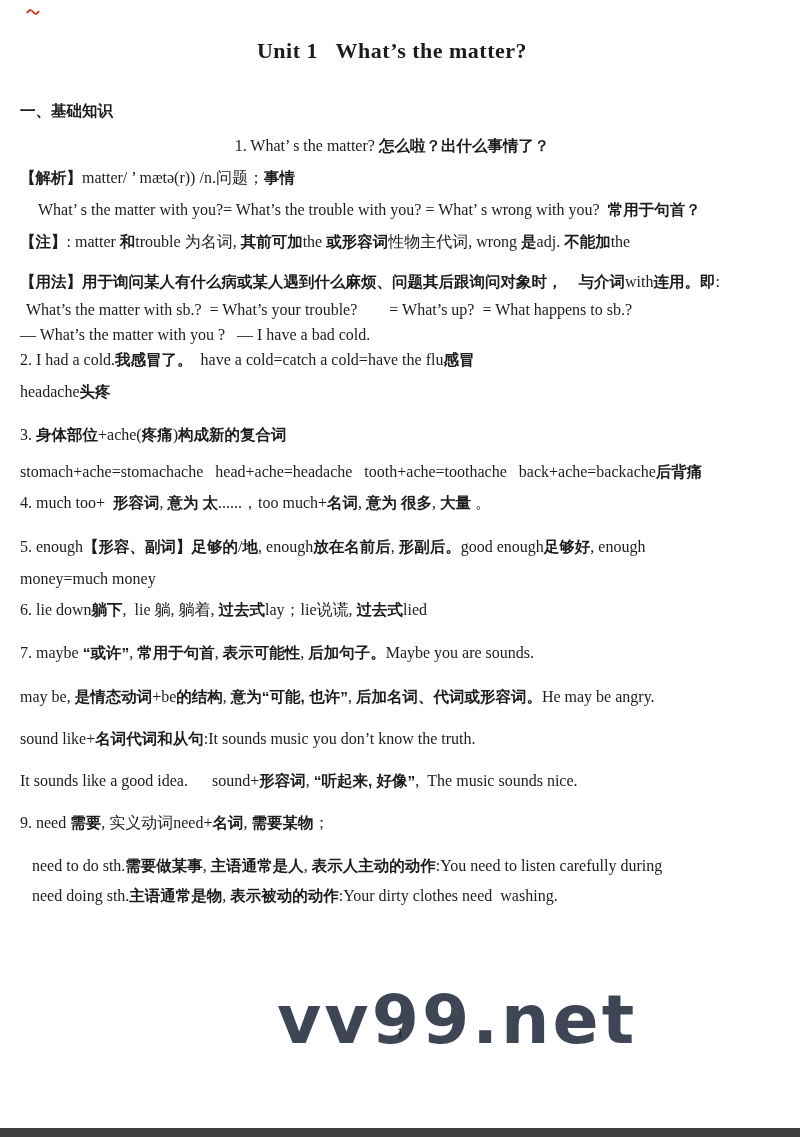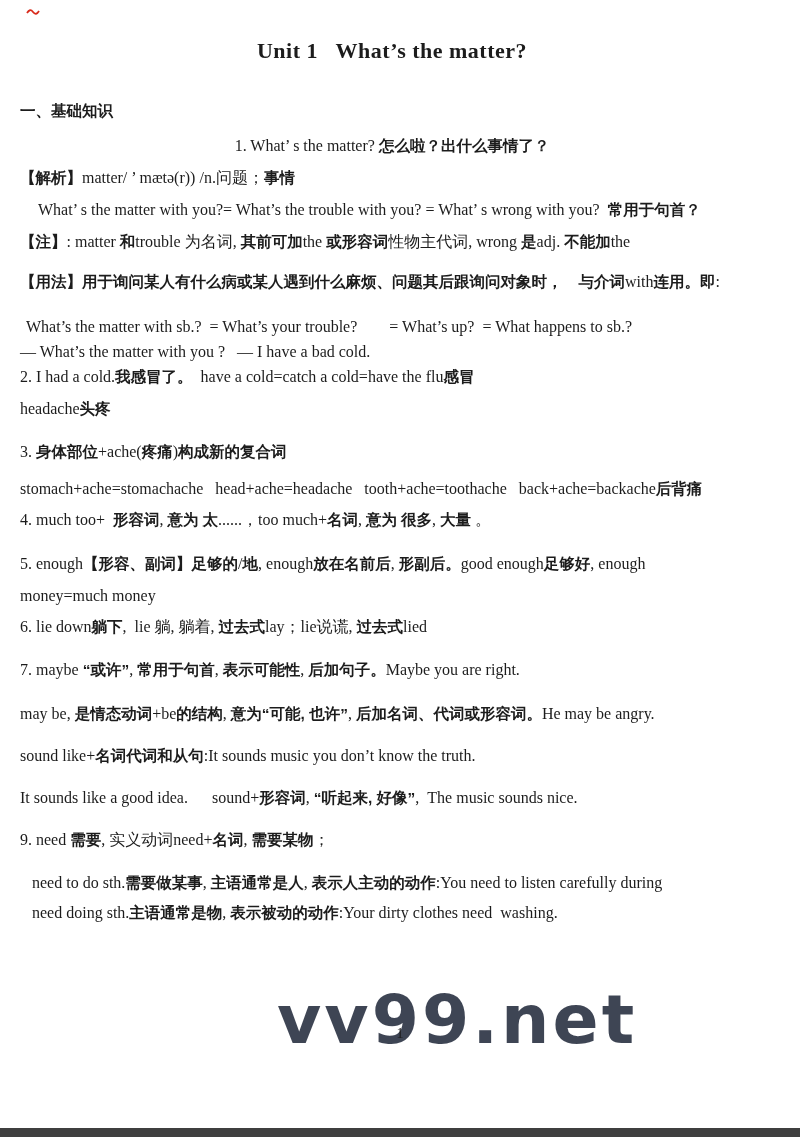--- a/index.html
+++ b/index.html
@@ -78,31 +78,31 @@
 
 <div class="page">
   <h1 class="title">Unit 1   What’s the matter?</h1>
   <div class="doc-lines">
       <p class="line" style="margin-top: 36px;"><span class="cn">一、基础知识</span></p>
       <p class="line" style="margin-top: 14px; text-align: center;"><span>1. What’ s the matter? </span><span class="cn">怎么啦？出什么事情了？</span></p>
       <p class="line" style="margin-top: 11px;"><span class="cn">【解析】</span><span>matter/ ’ mætə(r)) /n.</span><span>问题</span><span>；</span><span class="cn">事情</span></p>
       <p class="line" style="margin-top: 11px; padding-left: 18px;"><span>What’ s the matter with you?= What’s the trouble with you? = What’ s wrong with you?  </span><span class="cn">常用于句首？</span></p>
       <p class="line" style="margin-top: 11px;"><span class="cn">【注】</span><span>: matter </span><span class="cn">和</span><span>trouble </span><span>为名词</span><span>, </span><span class="cn">其前可加</span><span>the </span><span class="cn">或形容词</span><span>性物主代词</span><span>, wrong </span><span class="cn">是</span><span>adj. </span><span class="cn">不能加</span><span>the</span></p>
       <p class="line" style="margin-top: 19px;"><span class="cn">【用法】</span><span class="cn">用于询问某人有什么病或某人遇到什么麻烦、问题其后跟询问对象时，</span><span>    </span><span class="cn">与介词</span><span>with</span><span class="cn">连用。即</span><span>:</span></p>
-      <p class="line" style="margin-top: 24px; padding-left: 6px;"><span>What’s the matter with sb.?  = What’s your trouble?        = What’s up?  = What happens to sb.?</span></p>
+      <p class="line" style="margin-top: 7px; padding-left: 6px;"><span>What’s the matter with sb.?  = What’s your trouble?        = What’s up?  = What happens to sb.?</span></p>
       <p class="line" style="margin-top: 4px;"><span>— What’s the matter with you ?   — I have a bad cold.</span></p>
       <p class="line" style="margin-top: 4px;"><span>2. I had a cold.</span><span class="cn">我感冒了。</span><span>  have a cold=catch a cold=have the flu</span><span class="cn">感冒</span></p>
       <p class="line" style="margin-top: 11px;"><span>headache</span><span class="cn">头疼</span></p>
       <p class="line" style="margin-top: 22px;"><span>3. </span><span class="cn">身体部位</span><span>+ache(</span><span class="cn">疼痛</span><span>)</span><span class="cn">构成新的复合词</span></p>
       <p class="line" style="margin-top: 16px;"><span>stomach+ache=stomachache   head+ache=headache   tooth+ache=toothache   back+ache=backache</span><span class="cn">后背痛</span></p>
       <p class="line" style="margin-top: 10px;"><span>4. much too+  </span><span class="cn">形容词</span><span>, </span><span class="cn">意为</span><span> </span><span class="cn">太</span><span>......，too much+</span><span class="cn">名词</span><span>, </span><span class="cn">意为</span><span> </span><span class="cn">很多</span><span>, </span><span class="cn">大量</span><span> 。</span></p>
       <p class="line" style="margin-top: 23px;"><span>5. enough</span><span class="cn">【形容、副词】足够的</span><span>/</span><span class="cn">地</span><span>, enough</span><span class="cn">放在名前后</span><span>, </span><span class="cn">形副后。</span><span>good enough</span><span class="cn">足够好</span><span>, enough</span></p>
       <p class="line" style="margin-top: 11px;"><span>money=much money</span></p>
       <p class="line" style="margin-top: 10px;"><span>6. lie down</span><span class="cn">躺下</span><span>,  lie </span><span>躺</span><span>, </span><span>躺着</span><span>, </span><span class="cn">过去式</span><span>lay</span><span>；</span><span>lie</span><span>说谎</span><span>, </span><span class="cn">过去式</span><span>lied</span></p>
-      <p class="line" style="margin-top: 22px;"><span>7. maybe </span><span class="cn">“或许”</span><span>, </span><span class="cn">常用于句首</span><span>, </span><span class="cn">表示可能性</span><span>, </span><span class="cn">后加句子。</span><span>Maybe you are right.</span></p>
+      <p class="line" style="margin-top: 22px;"><span>7. maybe </span><span class="cn">“或许”</span><span>, </span><span class="cn">常用于句首</span><span>, </span><span class="cn">表示可能性</span><span>, </span><span class="cn">后加句子。</span><span>Maybe you are sounds.</span></p>
       <p class="line" style="margin-top: 23px;"><span>may be, </span><span class="cn">是情态动词</span><span>+be</span><span class="cn">的结构</span><span>, </span><span class="cn">意为</span><span class="cn">“可能, 也许”</span><span>, </span><span class="cn">后加名词、代词或形容词。</span><span>He may be angry.</span></p>
       <p class="line" style="margin-top: 21px;"><span>sound like+</span><span class="cn">名词代词和从句</span><span>:It sounds music you don’t know the truth.</span></p>
       <p class="line" style="margin-top: 21px;"><span>It sounds like a good idea.      sound+</span><span class="cn">形容词</span><span>, </span><span class="cn">“听起来, 好像”</span><span>,  The music sounds nice.</span></p>
       <p class="line" style="margin-top: 21px;"><span>9. need </span><span class="cn">需要</span><span>, </span><span>实义动词</span><span>need+</span><span class="cn">名词</span><span>, </span><span class="cn">需要某物</span><span>；</span></p>
       <p class="line" style="margin-top: 22px; padding-left: 12px;"><span>need to do sth.</span><span class="cn">需要做某事</span><span>, </span><span class="cn">主语通常是人</span><span>, </span><span class="cn">表示人主动的动作</span><span>:You need to listen carefully during</span></p>
       <p class="line" style="margin-top: 9px; padding-left: 12px;"><span>need doing sth.</span><span class="cn">主语通常是物</span><span>, </span><span class="cn">表示被动的动作</span><span>:Your dirty clothes need  washing.</span></p>
     </div>
 </div>
 
 <span class="red-mark">

